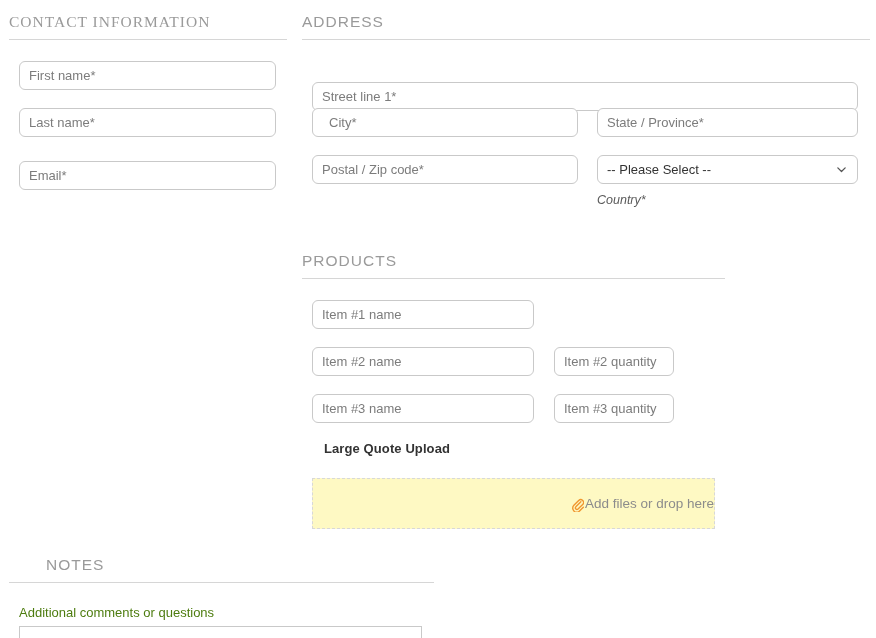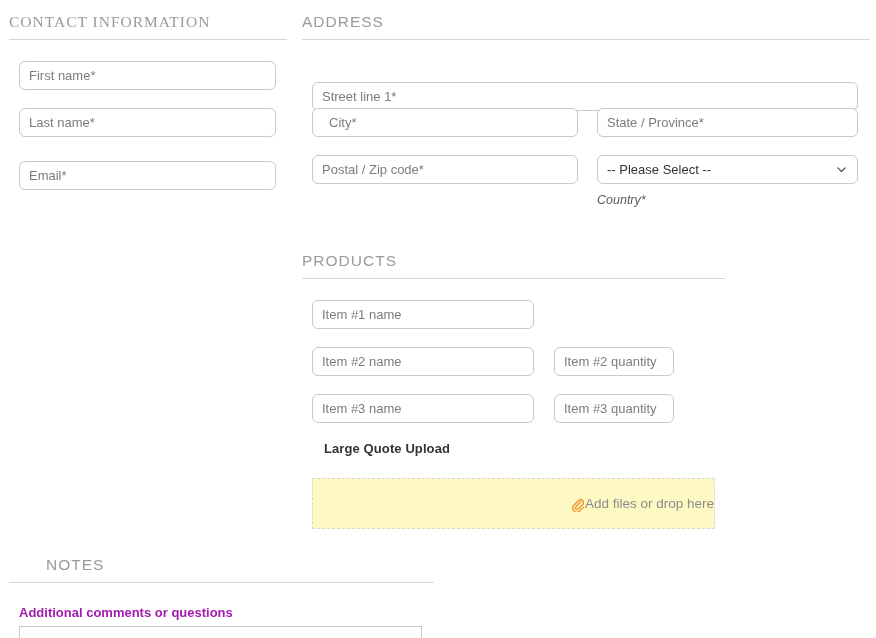--- a/index.html
+++ b/index.html
@@ -166,22 +166,22 @@
     height: 14px;
     margin-right: 1px;
     position: relative;
     top: 1px;
   }
   .paperclip svg { display: block; }
 
   
   #notes-label {
     font-size: 13px;
-    font-weight: bold;
-    color: #a21caf;
+    font-weight: normal;
+    color: #4d7c0f;
   }
   #notes-area {
     position: absolute;
     box-sizing: border-box;
     height: 60px;
     border: 1px solid #c9c9c9;
     background: #ffffff;
     resize: none;
     font-family: "Liberation Sans", sans-serif;
     font-size: 13px;

